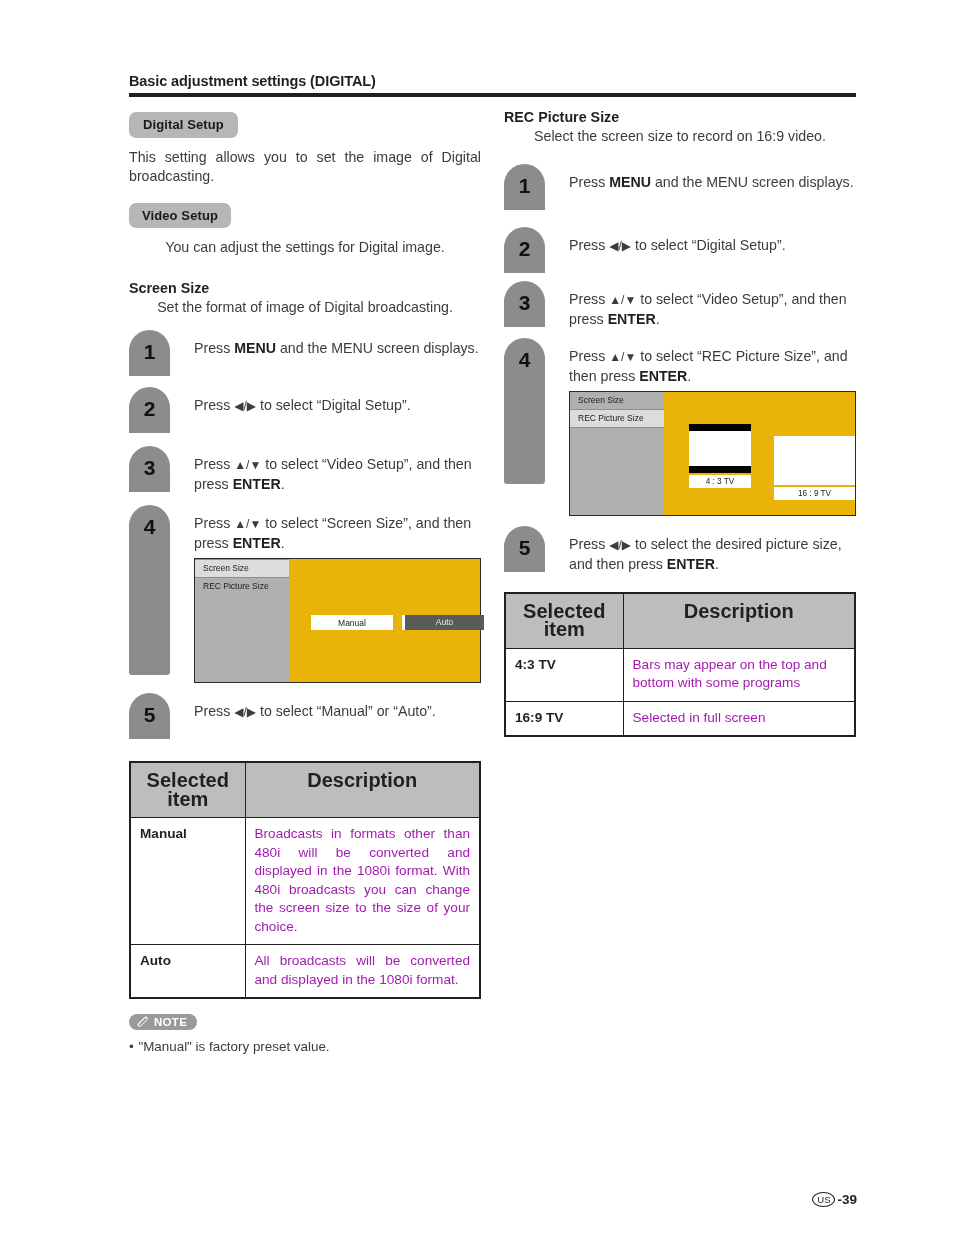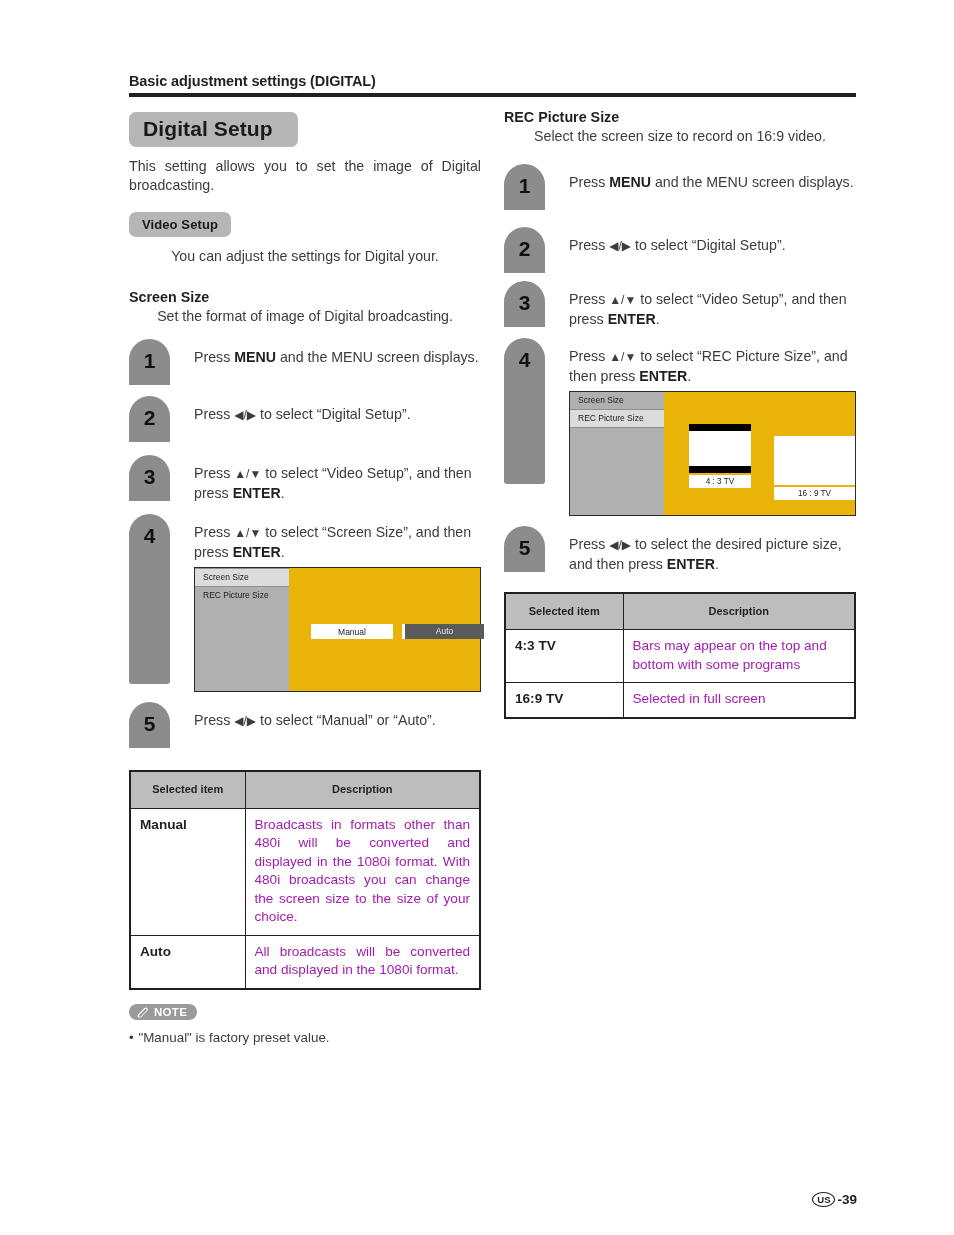--- a/index.html
+++ b/index.html
@@ -62,22 +62,22 @@
 
   
   .pill {
     display: inline-block;
     background: #b6b6b6;
     border-radius: 7px;
     color: #1a1a1a;
     font-weight: bold;
   }
   .pill-big {
-    font-size: 21px;
-    padding: 5px 25px 6px 14px;
+    font-size: 13px;
+    padding: 5px 14px 6px 14px;
     letter-spacing: 0.1px;
   }
   .pill-small {
     font-size: 13px;
     padding: 5px 13px 5px 13px;
     letter-spacing: 0.1px;
   }
 
   .body-text {
     font-size: 14.2px;
@@ -215,21 +215,21 @@
     font-size: 13.6px;
     line-height: 18.5px;
   }
   table.desc th {
     background: #bdbdbd;
     text-align: center;
     font-weight: bold;
     color: #231f20;
     padding-top: 8px;
     padding-bottom: 9px;
-    font-size: 11px;
+    font-size: 20px;
   }
   table.desc td.item {
     font-weight: bold;
     color: #231f20;
     white-space: nowrap;
   }
   table.desc td.descr {
     color: #a21caf;
     text-align: justify;
   }
@@ -268,21 +268,21 @@
     gap: 2px;
     font-size: 13.5px;
     font-weight: bold;
     color: #231f20;
   }
   .us-oval {
     display: inline-block;
     border: 1.6px solid #231f20;
     border-radius: 50%;
     font-size: 9.5px;
-    font-weight: bold;
+    font-weight: normal;
     line-height: 11px;
     padding: 1px 4px 1px 4px;
     color: #231f20;
   }
 </style>
 </head>
 <body>
 
 <div class="page">
 
@@ -295,21 +295,21 @@
 
     <div class="pill pill-big">Digital Setup</div>
 
     <div class="gap-10"></div>
     <p class="body-text">This setting allows you to set the image of Digital broadcasting.</p>
 
     <div class="gap-18"></div>
     <div class="pill pill-small">Video Setup</div>
 
     <div class="gap-10"></div>
-    <p class="body-text nojust">You can adjust the settings for Digital your.</p>
+    <p class="body-text nojust">You can adjust the settings for Digital image.</p>
 
     <div class="gap-22"></div>
     <div class="sub-head">Screen Size</div>
     <p class="body-text nojust">Set the format of image of Digital broadcasting.</p>
 
     <div style="height:14px"></div>
 
     
     <div class="step" style="height:57px">
       <div class="step-badge h-short">1</div>

